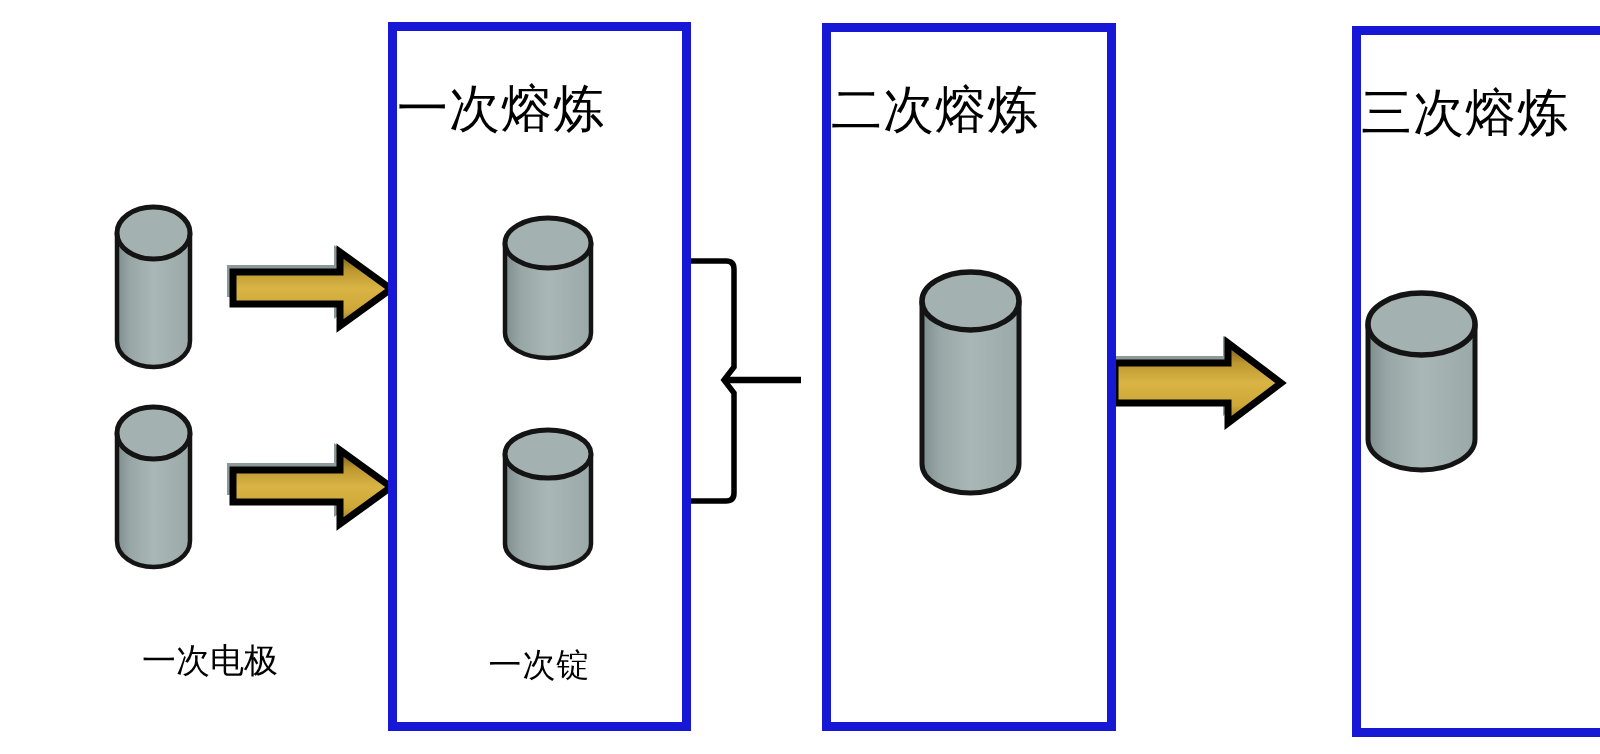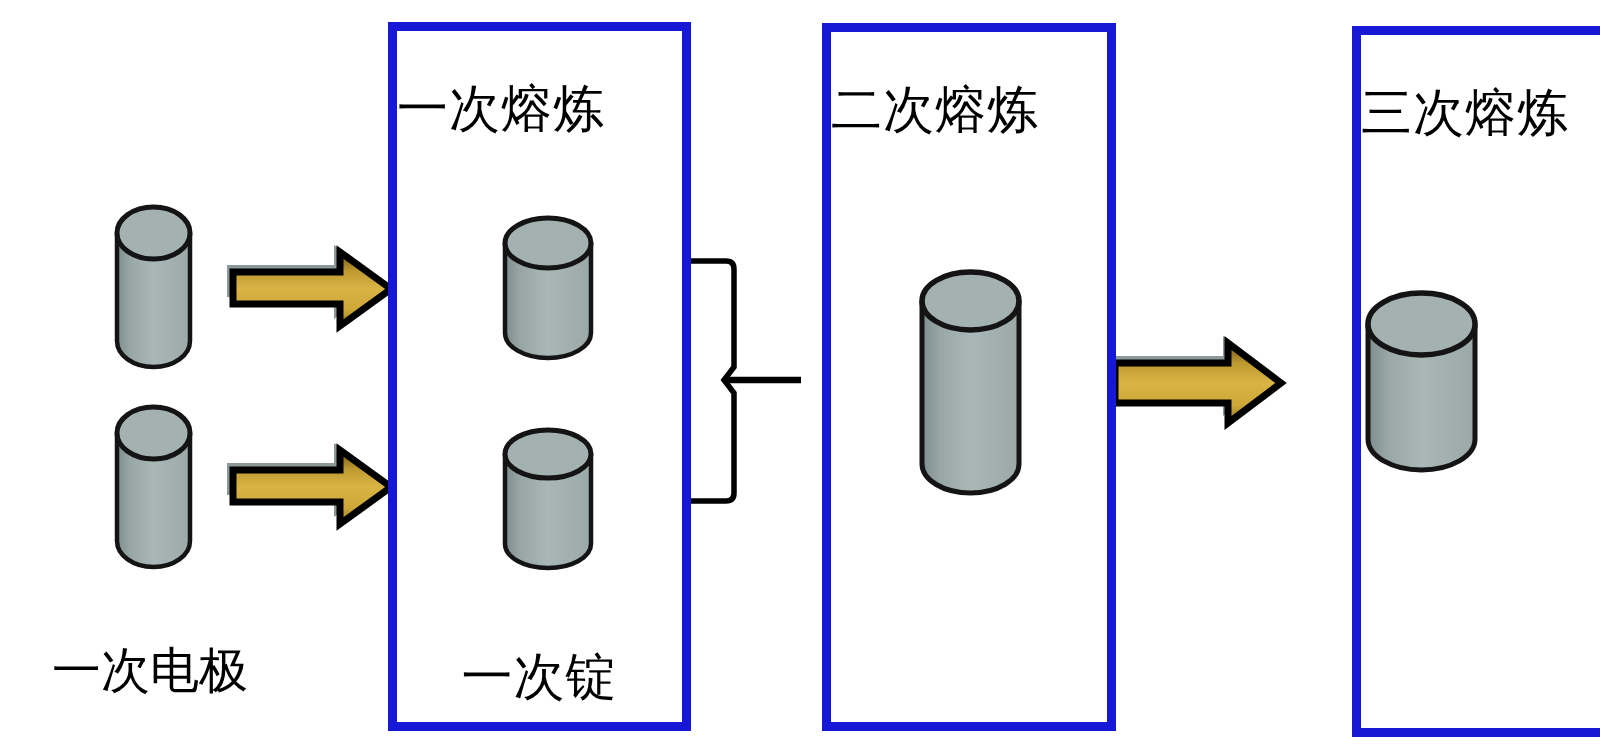--- a/index.html
+++ b/index.html
@@ -33,31 +33,31 @@
     text-align: left;
     font-size: 51px;
     letter-spacing: 1px;
     white-space: nowrap;
   }
   .box-caption {
     position: absolute;
     left: 0; right: 0;
     top: 612px;
     text-align: center;
-    font-size: 51px;
+    font-size: 33px;
     letter-spacing: 1px;
     white-space: nowrap;
   }
   .side-label {
     position: absolute;
     left: 22px;
     top: 638px;
     width: 256px;
-    text-align: center;
-    font-size: 49px;
+    text-align: right;
+    font-size: 34px;
     white-space: nowrap;
   }
 </style>
 </head>
 <body>
 
 <div class="stage">
 
   <svg class="shape-layer" viewBox="0 0 1600 754" xmlns="http://www.w3.org/2000/svg">
     <defs>

